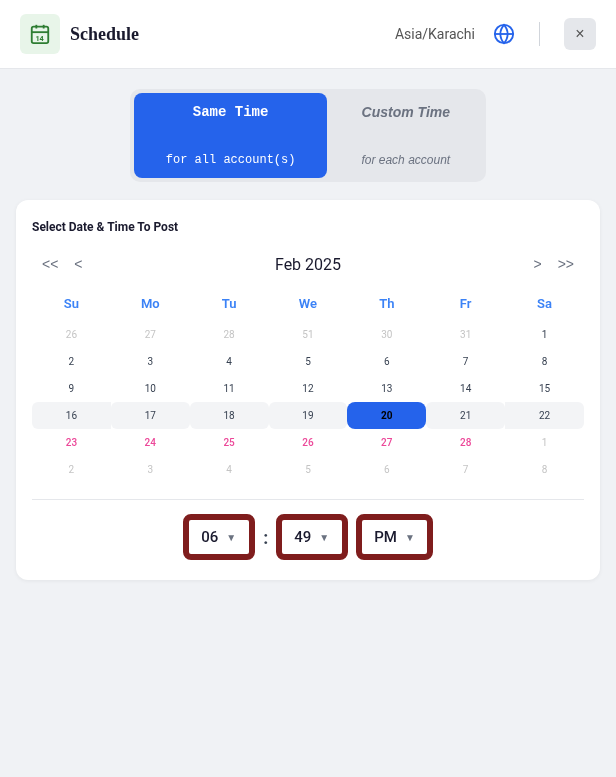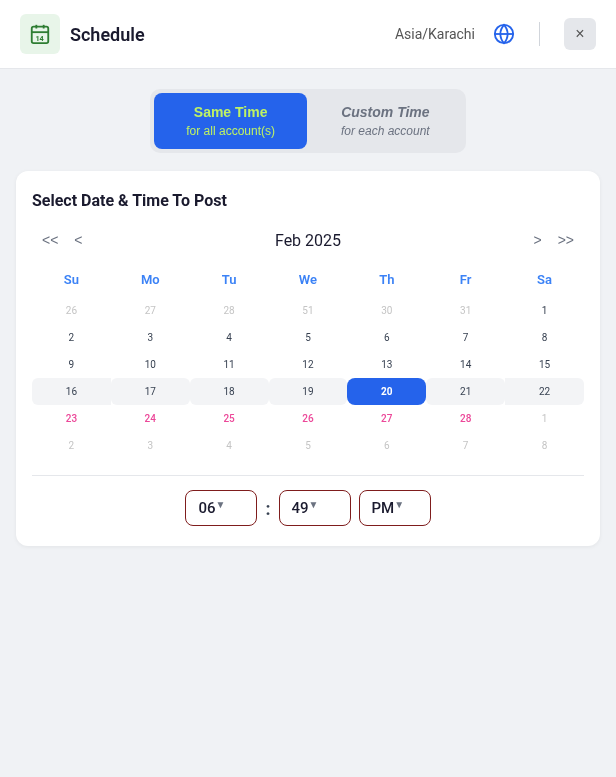--- a/index.html
+++ b/index.html
@@ -40,20 +40,21 @@
       margin-right: 10px;
       color: #2e7d32;
       font-size: 18px;
     }
 
     .header-title {
       font-size: 18px;
       font-weight: 600;
       color: #1a1a2e;
       flex: 1;
+      font-family: Liberation Serif, serif;
     }
 
     .timezone-section {
       display: flex;
       align-items: center;
       gap: 18px;
       color: #555;
       font-size: 14px;
     }
 
@@ -106,53 +107,55 @@
       border: none;
       cursor: pointer;
       font-size: 14px;
       font-weight: 600;
       line-height: 1.4;
       text-align: center;
     }
 
     .toggle-tab.active {
       background: #2563eb;
-      color: #bef264;
+      color: #ffffff;
+      font-family: Liberation Mono, monospace;
     }
 
     .toggle-tab.inactive {
       background: transparent;
       color: #6b7280;
       font-style: italic;
     }
 
     .toggle-tab .sub-label {
       display: block;
       font-size: 12px;
       font-weight: 400;
+      margin-top: 29px;
     }
 
     
     .select-date-section {
       background: #fff;
       border-radius: 12px;
       margin: 0 16px;
       padding: 20px 16px 20px;
       box-shadow: 0 1px 4px rgba(0,0,0,0.06);
     }
 
     .section-header {
       display: flex;
       justify-content: space-between;
       align-items: center;
       margin-bottom: 18px;
     }
 
     .section-title {
-      font-size: 16px;
+      font-size: 12px;
       font-weight: 700;
       color: #1a1a2e;
     }
 
     .best-time {
       display: flex;
       align-items: center;
       gap: 6px;
       color: #2563eb;
       font-size: 14px;
@@ -242,21 +245,21 @@
       color: #ec4899;
       font-weight: 500;
     }
 
     
     .highlight-row td {
       background: #f3f4f6;
     }
     .highlight-row td.selected {
       background: #2563eb;
-      color: #ffffff;
+      color: #000000;
     }
     .highlight-row td:first-child {
       border-radius: 6px 0 0 6px;
     }
     .highlight-row td:last-child {
       border-radius: 0 6px 6px 0;
     }
 
     
     .cal-divider {
@@ -267,29 +270,30 @@
 
     
     .time-row {
       display: flex;
       justify-content: center;
       align-items: center;
       gap: 8px;
     }
 
     .time-select {
-      border: 1px solid #7f1d1d;
+      border: 6px solid #7f1d1d;
       border-radius: 8px;
       padding: 8px 12px;
       font-size: 15px;
       font-weight: 500;
       color: #1a1a2e;
       background: #fff;
       display: flex;
-      align-items: flex-start;
+      align-items: center;
+      gap: 8px;
       min-width: 72px;
       cursor: pointer;
     }
 
     .time-colon {
       font-size: 18px;
       font-weight: 700;
       color: #374151;
     }
 

